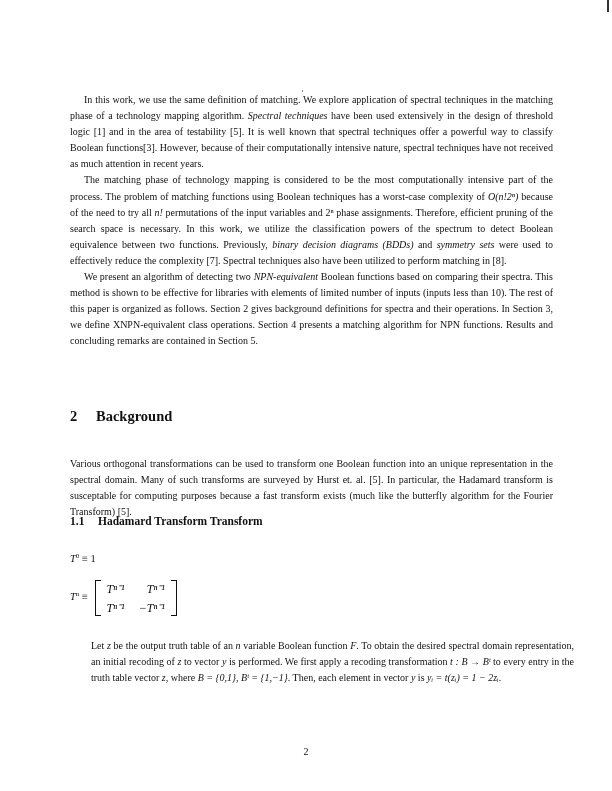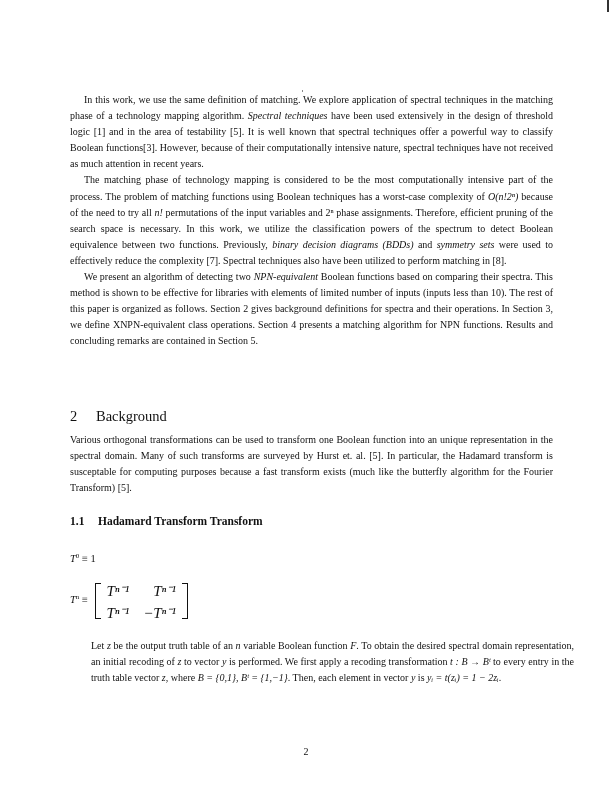--- a/index.html
+++ b/index.html
@@ -8,36 +8,36 @@
     font-family: "Liberation Serif", serif; color: #111;
   }
   .page { position: absolute; left: 70px; top: 92px; width: 483px; }
   p.body {
     margin: 0; font-size: 10px; line-height: 16.1px; text-align: justify;
   }
   p.indent { text-indent: 14px; }
   em { }
   .math { font-style: italic; }
   h2.section {
-    margin: 0; font-size: 14.5px; font-weight: normal; position: absolute;
+    margin: 0; font-size: 14.5px; font-weight: bold; position: absolute;
     left: 0; top: 316px;
   }
   h2.section .num { display: inline-block; width: 26px; }
   h3.subsection {
     margin: 0; font-size: 11.5px; font-weight: bold; position: absolute;
     left: 0; top: 423px;
   }
   h3.subsection .num { display: inline-block; width: 28px; }
   .block { position: absolute; left: 0; width: 483px; }
   .eq { position: absolute; left: 0; font-size: 10.5px; }
   .matrix { display: inline-flex; align-items: center; vertical-align: middle; }
   .bracket { width: 5px; height: 34px; border: 1px solid #111; }
   .bracket.l { border-right: none; margin-left: 4px; }
   .bracket.r { border-left: none; }
-  .mgrid { display: grid; grid-template-columns: auto auto; column-gap: 14px; row-gap: 2px; padding: 0 6px; font-size: 15px; }
+  .mgrid { display: grid; grid-template-columns: auto auto; column-gap: 14px; row-gap: 2px; padding: 0 6px; font-size: 12px; }
   .pagenum { position: absolute; left: 0; width: 612px; text-align: center; top: 746px; font-size: 10px; }
   .mark { position: absolute; right: 3px; top: 0; width: 2px; height: 12px; background: #333; }
   .dot { position: absolute; left: 302px; top: 90px; width: 1px; height: 2px; background: #888; }
   .sup { font-size: 7px; vertical-align: 4px; }
 </style>
 </head>
 <body>
 
 <div class="mark"></div>
 <div class="dot"></div>
@@ -46,21 +46,21 @@
   <div id="intro">
       <p class="body indent"><span>In this work, we use the same definition of matching. We explore application of spectral techniques in the matching phase of a technology mapping algorithm. </span><em>Spectral techniques</em><span> have been used extensively in the design of threshold logic [1] and in the area of testability [5]. It is well known that spectral techniques offer a powerful way to classify Boolean functions[3]. However, because of their computationally intensive nature, spectral techniques have not received as much attention in recent years.</span></p>
       <p class="body indent"><span>The matching phase of technology mapping is considered to be the most computationally intensive part of the process. The problem of matching functions using Boolean techniques has a worst-case complexity of </span><span class="math">O(n!2ⁿ)</span><span> because of the need to try all </span><span class="math">n!</span><span> permutations of the input variables and 2ⁿ phase assignments. Therefore, efficient pruning of the search space is necessary. In this work, we utilize the classification powers of the spectrum to detect Boolean equivalence between two functions. Previously, </span><em>binary decision diagrams (BDDs)</em><span> and </span><em>symmetry sets</em><span> were used to effectively reduce the complexity [7]. Spectral techniques also have been utilized to perform matching in [8].</span></p>
       <p class="body indent"><span>We present an algorithm of detecting two </span><em>NPN-equivalent</em><span> Boolean functions based on comparing their spectra. This method is shown to be effective for libraries with elements of limited number of inputs (inputs less than 10). The rest of this paper is organized as follows. Section 2 gives background definitions for spectra and their operations. In Section 3, we define XNPN-equivalent class operations. Section 4 presents a matching algorithm for NPN functions. Results and concluding remarks are contained in Section 5.</span></p>
     </div>
 
   <h2 class="section">
     <span class="num">2</span><span>Background</span>
   </h2>
 
-  <div class="block" style="top:340px;">
+  <div class="block" style="top:364px;">
     <p class="body">Various orthogonal transformations can be used to transform one Boolean function into an unique representation in the spectral domain. Many of such transforms are surveyed by Hurst et. al. [5]. In particular, the Hadamard transform is susceptable for computing purposes because a fast transform exists (much like the butterfly algorithm for the Fourier Transform) [5].</p>
   </div>
 
   <h3 class="subsection">
     <span class="num">1.1</span><span>Hadamard Transform Transform</span>
   </h3>
 
 
   <div class="eq" style="top:460px;">
     <span class="math">T</span><span class="sup">0</span><span> ≡ 1</span>

